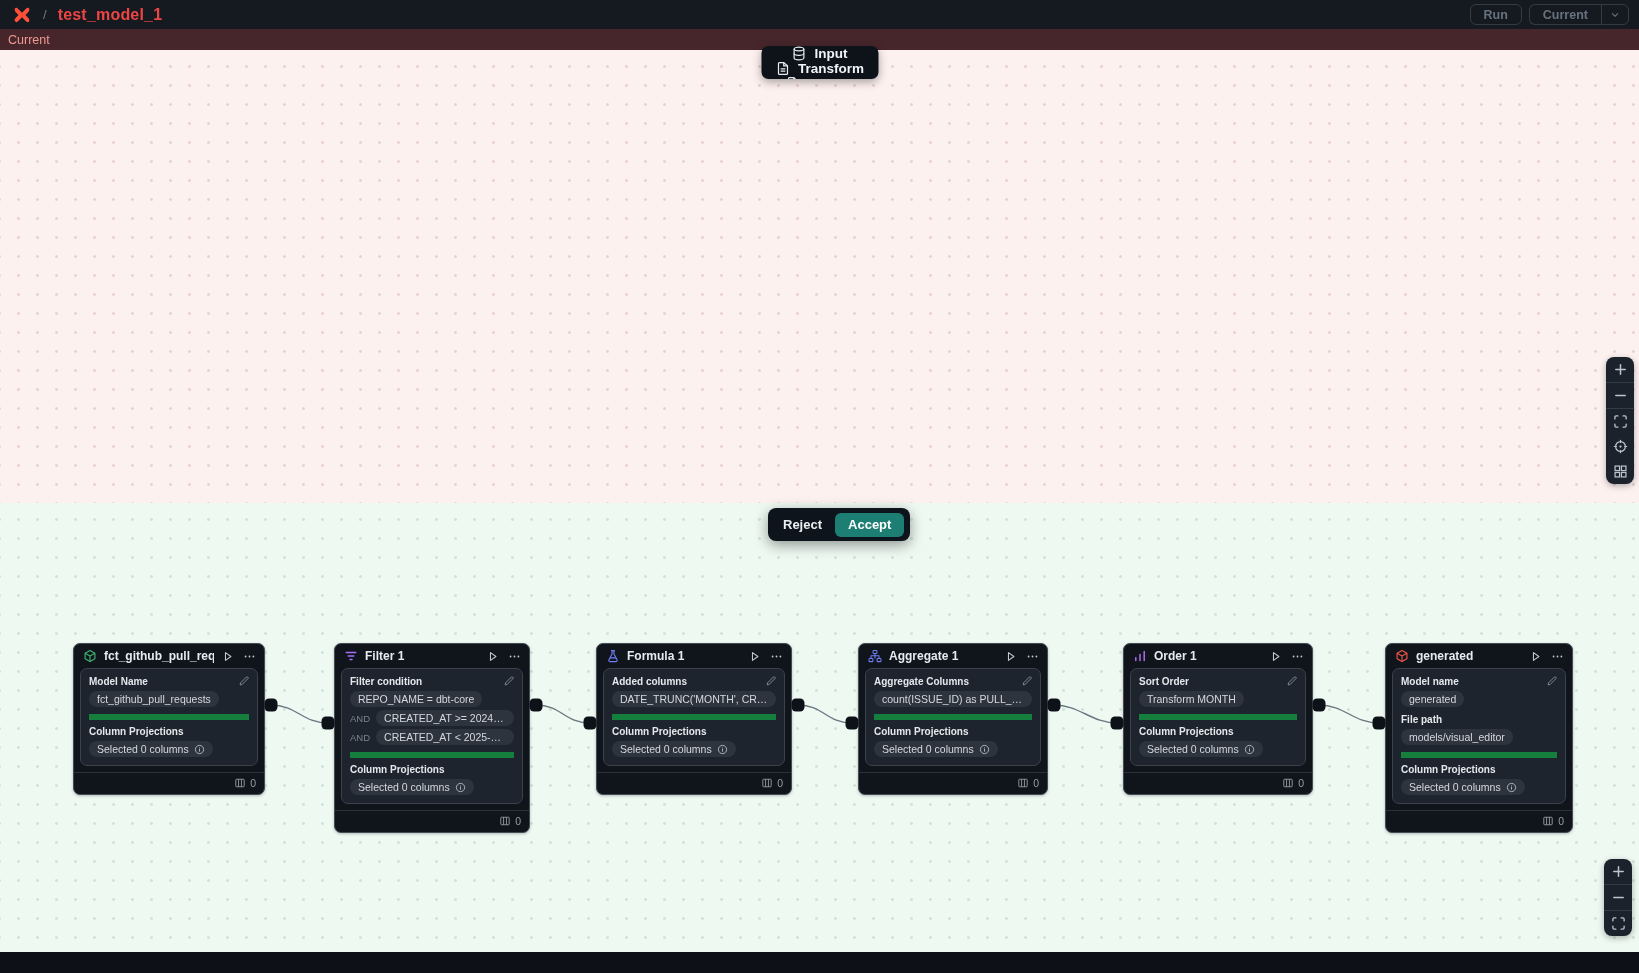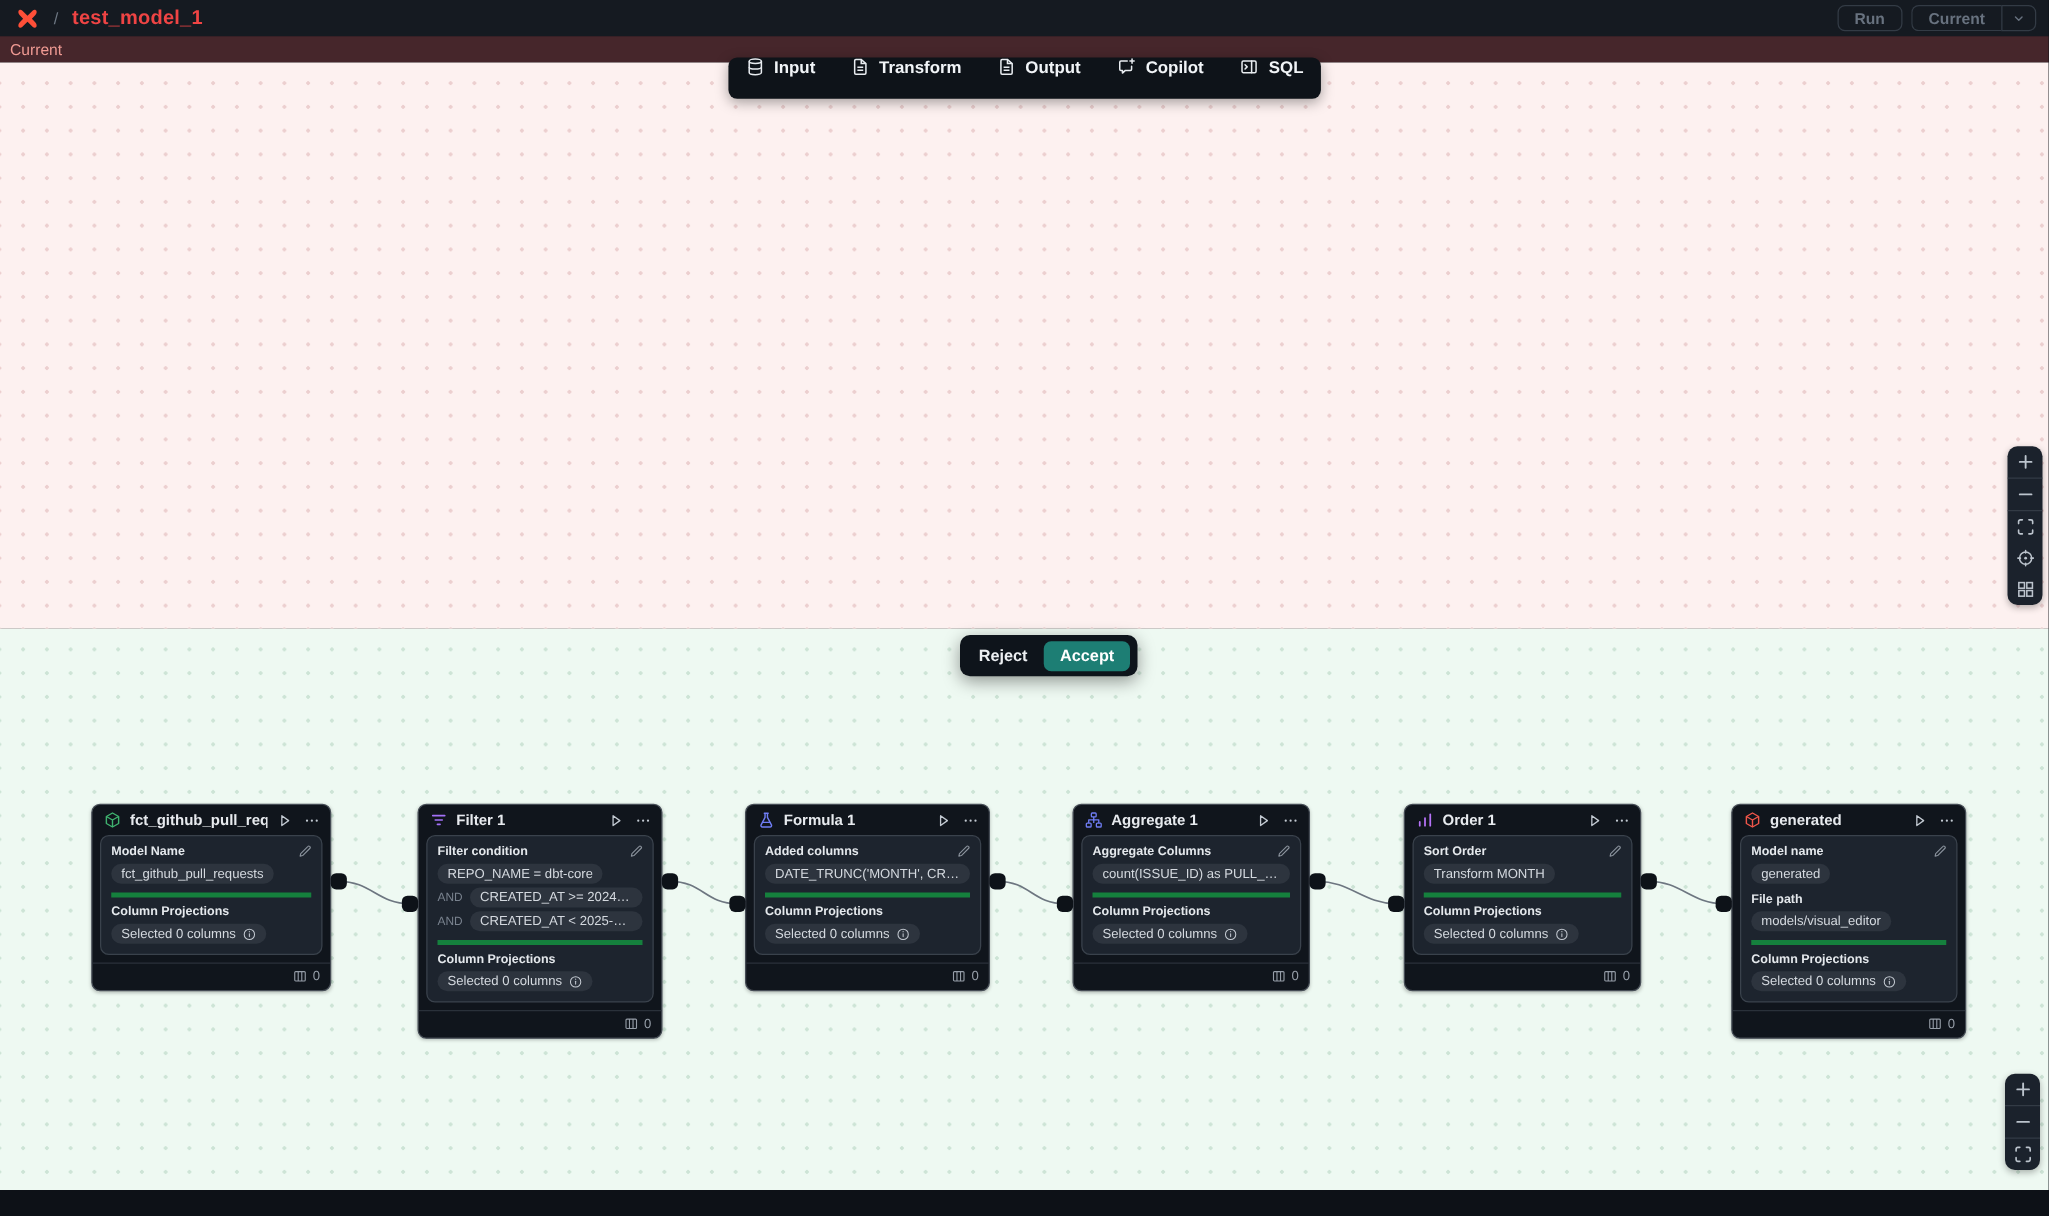--- a/index.html
+++ b/index.html
@@ -46,22 +46,23 @@
   .canvas-new {
     height: 449px; background-color: #eef9f2;
     background-image: radial-gradient(circle, #cde4d6 1.3px, transparent 1.5px);
     background-size: 19px 19px; background-position: 9px 7px;
   }
 
   
   .flow-toolbar {
     position: absolute; top: -4px; left: 50%; transform: translateX(-50%);
     height: 33px; background: #0e1319; border-radius: 7px; display: flex;
-    align-items: flex-start; z-index: 6; box-shadow: 0 3px 10px rgba(0,0,0,.35);
+    align-items: center; z-index: 6; box-shadow: 0 3px 10px rgba(0,0,0,.35);
     overflow: hidden;
+    flex-direction: column;
   }
   .tb-item {
     display: flex; align-items: center; gap: 8px; color: #f1f4f7;
     font-size: 13.5px; font-weight: 600; padding: 0 14px; background: none;
     border: none; cursor: default; font-family: inherit;
   }
   .tb-item .icon { width: 15px; height: 15px; color: #e8ecf0; }
   .tb-sep { width: 1px; background: #262d36; }
 
   
@@ -108,21 +109,21 @@
   .node-title { flex: 1; font-size: 12px; font-weight: 700; white-space: nowrap; overflow: hidden; }
   .icon-btn { background: none; border: none; color: #c2c9d1; padding: 0; display: inline-flex; cursor: default; }
   .icon-btn .icon { width: 13px; height: 13px; }
   .hdr-actions { display: flex; align-items: center; gap: 9px; }
   .node-body {
     margin: 0 6px; background: #1d242e; border: 1px solid #3a424c; border-radius: 7px;
     padding: 7px 8px 8px; position: relative;
   }
   .edit-pencil { position: absolute; top: 6px; right: 7px; color: #8a929c; }
   .edit-pencil .icon { width: 12px; height: 12px; }
-  .field.divided { border-top: 4px solid #15803d; margin-top: 7px; padding-top: 6px; }
+  .field.divided { border-top: 6px solid #15803d; margin-top: 7px; padding-top: 6px; }
   .field + .field:not(.divided) { margin-top: 7px; }
   .field-label { display: block; font-size: 10px; font-weight: 700; color: #e4e8ec; margin-bottom: 2px; line-height: 12px; }
   .pill-row { display: flex; align-items: center; gap: 6px; margin-top: 3px; min-width: 0; }
   .pill-prefix { font-size: 9.5px; color: #79828e; flex: none; }
   .pill {
     display: inline-flex; align-items: center; gap: 5px; background: #2d343e;
     border-radius: 10px; padding: 2px 8px; font-size: 10.5px; color: #d4d9df;
     white-space: nowrap; overflow: hidden; max-width: 100%; min-width: 0; cursor: default;
   }
   .pill-text { overflow: hidden; text-overflow: ellipsis; }

